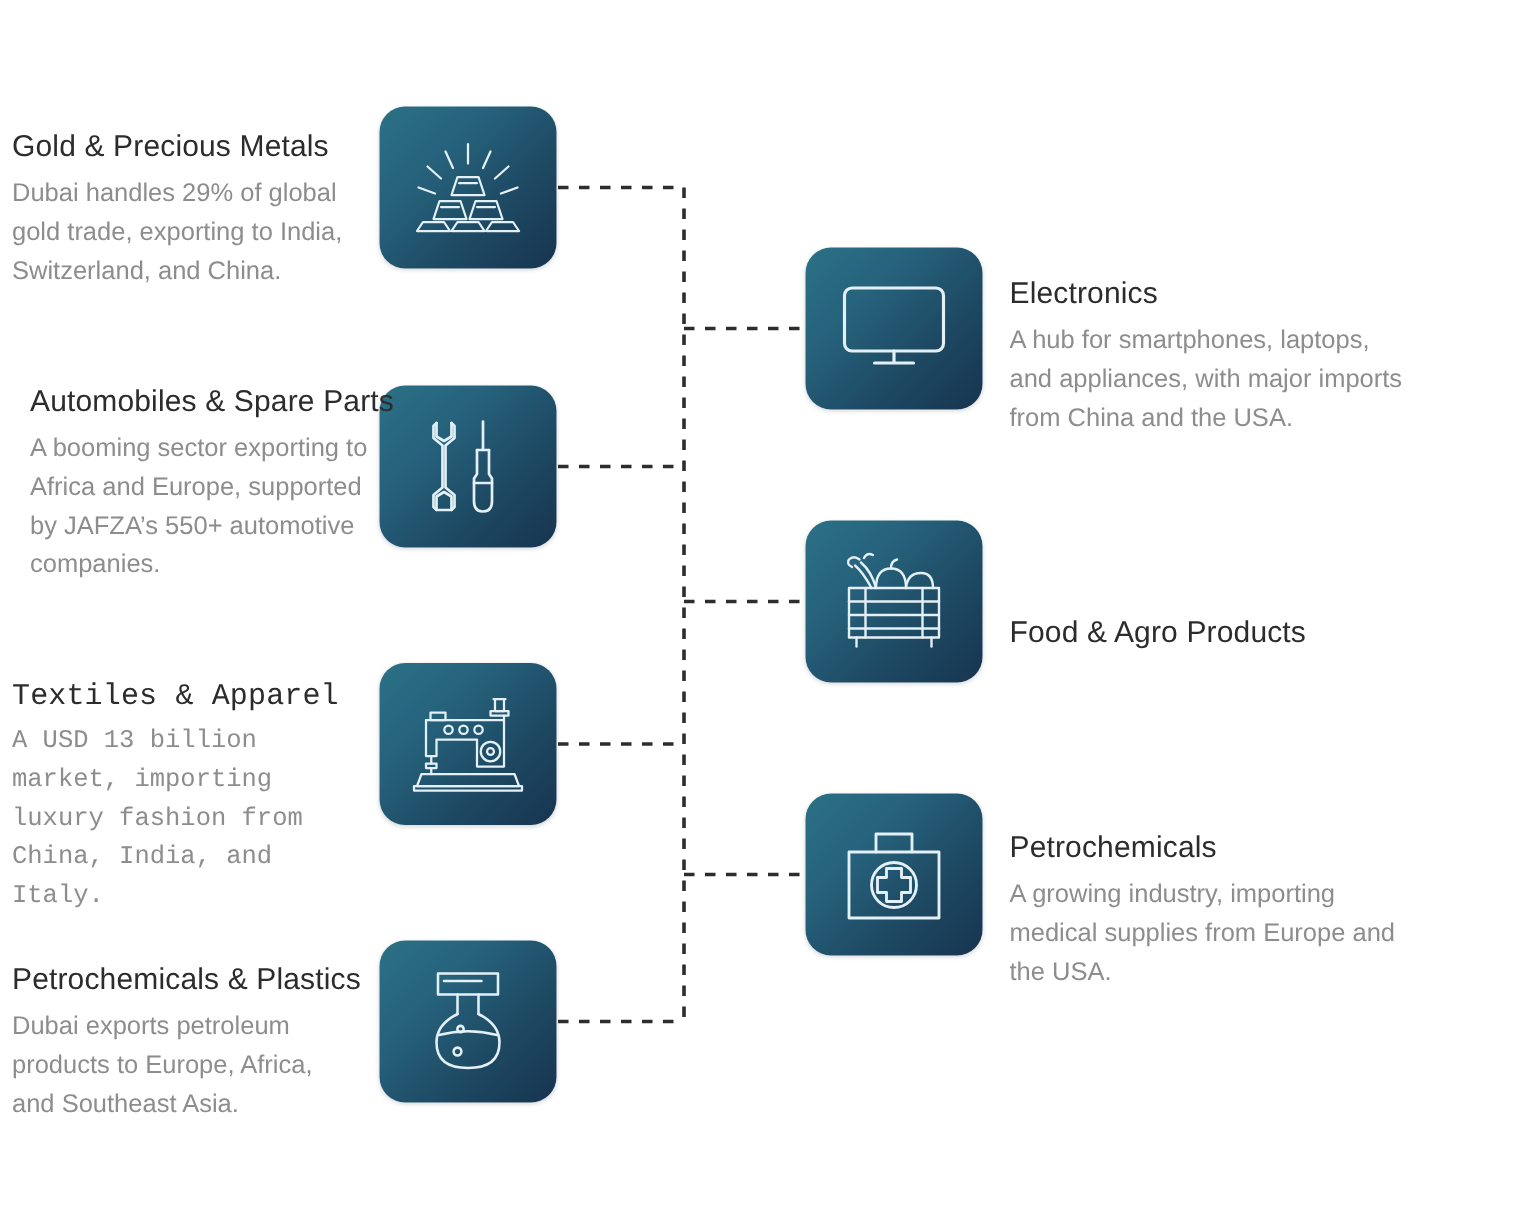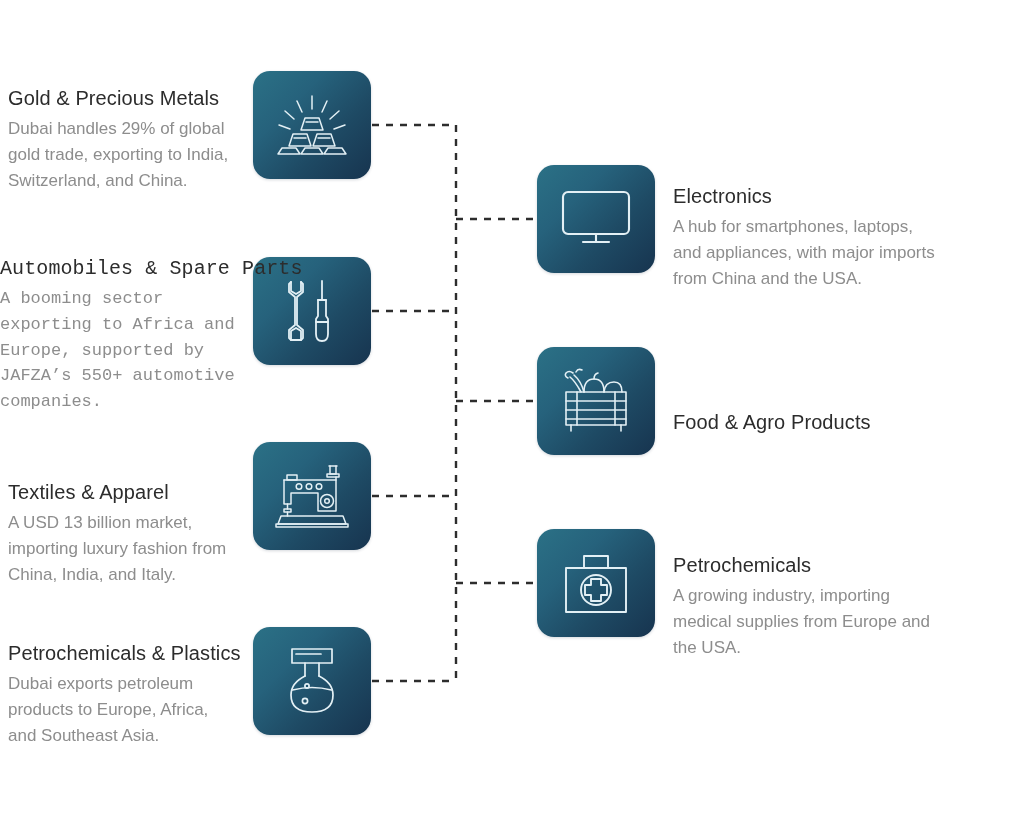--- a/index.html
+++ b/index.html
@@ -209,26 +209,26 @@
         <path d="M29,27 L39,27 L39,33 L45,33 L45,43 L39,43 L39,49 L29,49 L29,43 L23,43 L23,33 L29,33 Z"></path>
       </g>
     </svg>
   </div>
 
   <div class="block left" style="left:8px;top:86px;width:232px;">
     <p class="ttl">Gold &amp; Precious Metals</p>
     <p class="desc">Dubai handles 29% of global gold trade, exporting to India, Switzerland, and China.</p>
   </div>
 
-  <div class="block left" style="left:0;top:256px;width:236px;font-family:Liberation Mono, monospace;">
+  <div class="block left" style="left:20px;top:256px;width:236px;">
     <p class="ttl">Automobiles &amp; Spare Parts</p>
     <p class="desc">A booming sector exporting to Africa and Europe, supported by JAFZA’s 550+ automotive companies.</p>
   </div>
 
-  <div class="block left" style="left:8px;top:480px;width:222px;">
+  <div class="block left" style="left:8px;top:452px;width:222px;font-family:Liberation Mono, monospace;">
     <p class="ttl">Textiles &amp; Apparel</p>
     <p class="desc">A USD 13 billion market, importing luxury fashion from China, India, and Italy.</p>
   </div>
 
   <div class="block right" style="left:673px;top:184px;width:262px;">
     <p class="ttl">Electronics</p>
     <p class="desc">A hub for smartphones, laptops, and appliances, with major imports from China and the USA.</p>
   </div>
 
   <div class="block left" style="left:8px;top:641px;width:226px;">

